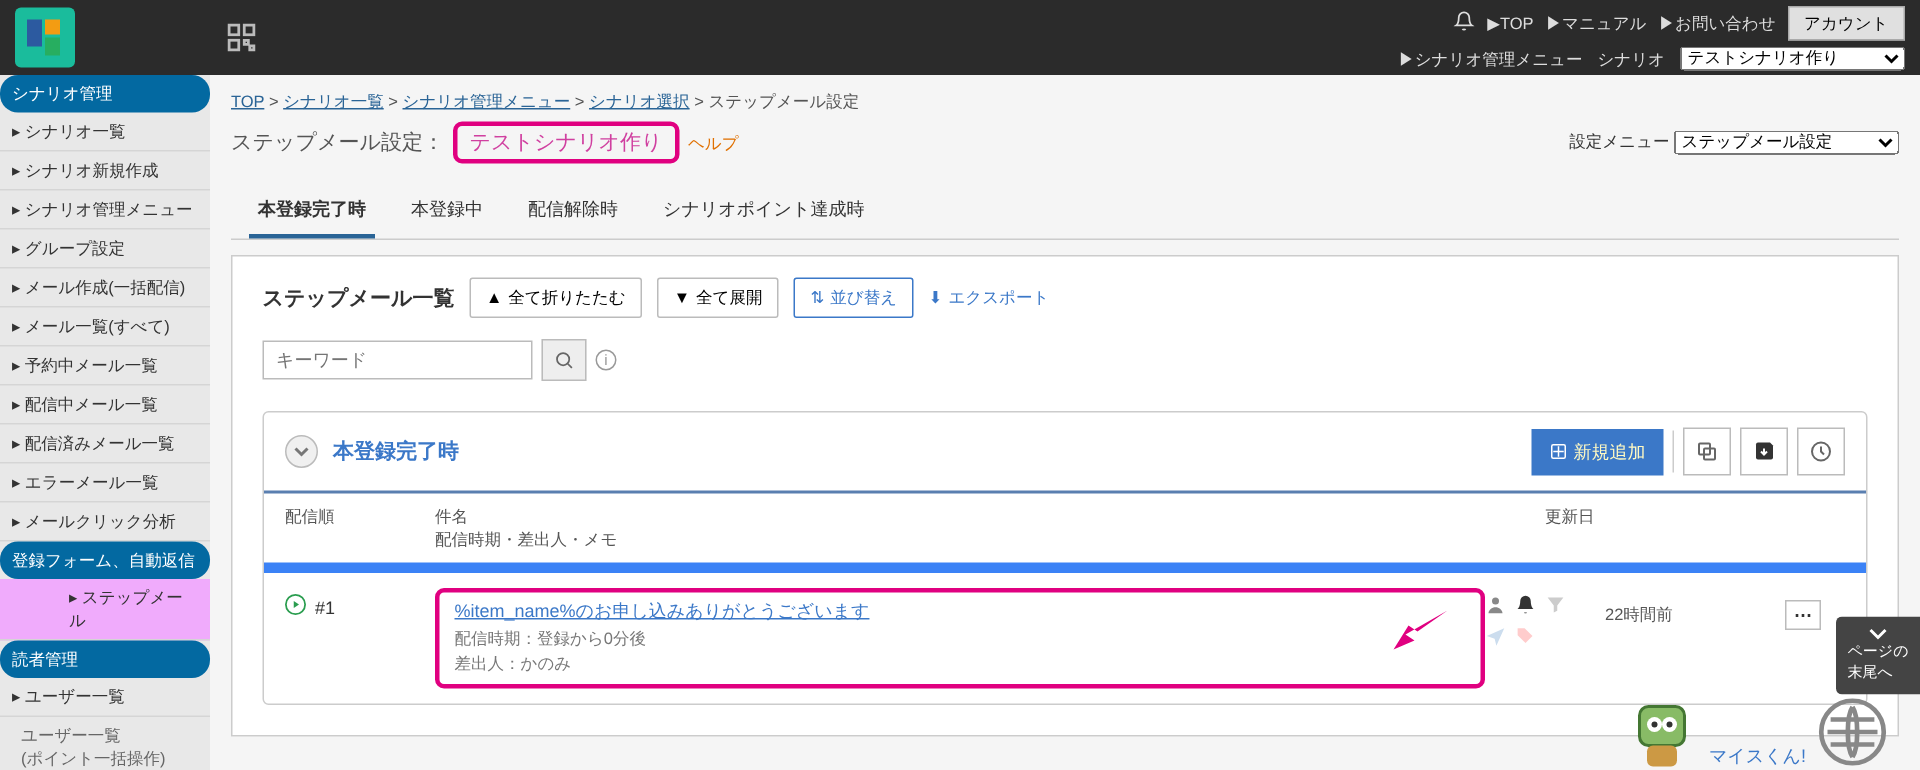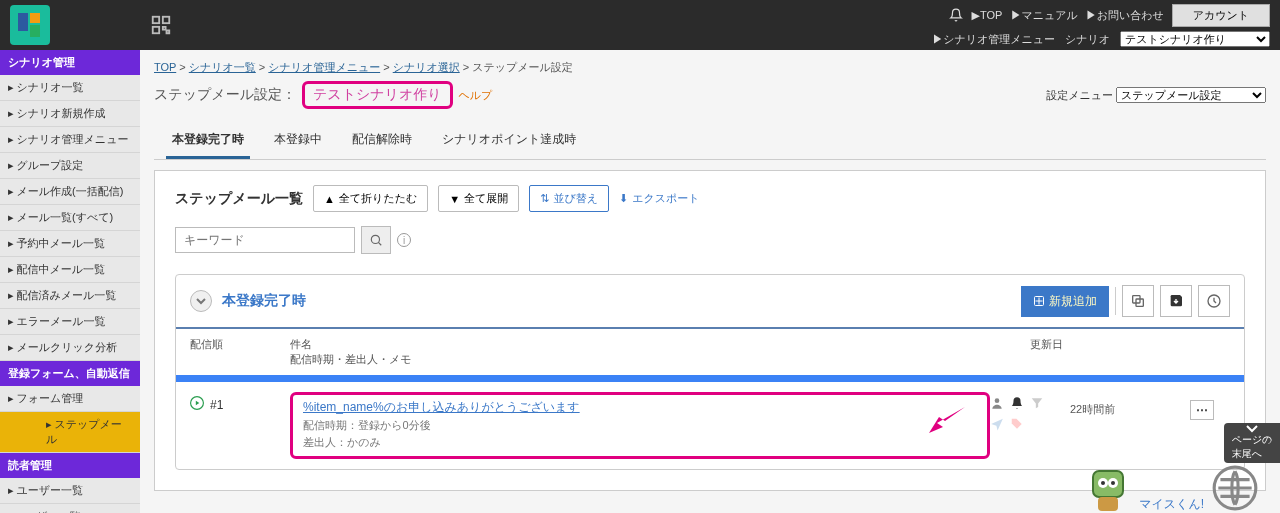--- a/index.html
+++ b/index.html
@@ -6,29 +6,29 @@
 body { background: #f5f5f5; font-size: 12px; color: #333; }
 
 .topbar { background: #2b2b2b; height: 50px; display: flex; align-items: center; padding: 0 10px; position: relative; }
 .logo { width: 40px; height: 40px; background: #1abc9c; border-radius: 4px; margin-right: 100px; display: flex; align-items: center; justify-content: center; }
 .logo svg { width: 30px; height: 30px; }
 .topbar-qr { width: 22px; height: 22px; color: #ccc; }
 .topbar-right { position: absolute; right: 10px; top: 0; display: flex; flex-direction: column; align-items: flex-end; gap: 4px; padding-top: 4px; }
 .topbar-links { display: flex; gap: 8px; align-items: center; color: #ddd; font-size: 11px; }
 .topbar-links a { color: #ddd; text-decoration: none; }
 .topbar-links .bell { width: 14px; height: 14px; }
-.account-btn { background: #e0e0e0; border: 1px solid #aaa; padding: 3px 20px; font-size: 11px; cursor: pointer; }
+.account-btn { background: #e0e0e0; border: 1px solid #aaa; padding: 3px 10px; font-size: 11px; cursor: pointer; }
 .topbar-row2 { display: flex; gap: 10px; align-items: center; color: #ddd; font-size: 11px; }
 .topbar-row2 select { font-size: 11px; width: 150px; }
 
 .layout { display: flex; }
 .sidebar { width: 140px; background: #e8e8e8; flex: 0 0 140px; font-size: 11px; }
-.side-hdr { background: #6d28d9; color: #fff; padding: 5px 8px; font-weight: bold; }
+.side-hdr { background: #0369a1; color: #fff; padding: 5px 8px; font-weight: normal; border-radius: 12px; }
 .side-item { padding: 5px 8px; border-bottom: 1px solid #d5d5d5; color: #333; cursor: pointer; }
-.side-item.active { background: #eab308; padding-left: 46px; }
+.side-item.active { background: #f0abfc; padding-left: 46px; }
 .side-item.sub { color: #666; padding-left: 14px; }
 
 .main { flex: 1; padding: 10px 14px; }
 .breadcrumb { font-size: 11px; color: #555; margin-bottom: 6px; }
 .breadcrumb a { color: #2a6496; text-decoration: underline; cursor: pointer; }
 .page-title-row { display: flex; align-items: center; justify-content: space-between; margin-bottom: 10px; }
 .page-title { font-size: 14px; color: #555; display: flex; align-items: center; gap: 6px; }
 .page-title .scenario-name { color: #d040a0; border: 3px solid #e00080; border-radius: 6px; padding: 2px 8px; }
 .help { color: #e07000; font-size: 11px; cursor: pointer; }
 .setting-menu { font-size: 11px; }
@@ -72,21 +72,21 @@
 .row-subject a { color: #3b78c8; text-decoration: underline; font-size: 12px; }
 .row-subject .meta { color: #777; font-size: 11px; margin-top: 2px; }
 .arrow-callout { position: absolute; right: 20px; top: 10px; }
 .arrow-callout svg { width: 40px; height: 30px; }
 .row-icons { width: 80px; display: flex; flex-direction: column; gap: 4px; align-items: flex-start; padding-top: 4px; }
 .row-icons .irow { display: flex; gap: 6px; }
 .row-date { width: 120px; font-size: 11px; color: #555; padding-top: 10px; }
 .row-act { width: 40px; padding-top: 8px; }
 .dots-btn { border: 1px solid #bbb; width: 24px; height: 20px; display: flex; align-items: center; justify-content: center; cursor: pointer; font-weight: bold; }
 
-.page-top-float { position: fixed; right: 0; bottom: 50px; background: #444; color: #fff; width: 56px; height: 40px; display: flex; flex-direction: column; align-items: center; justify-content: center; font-size: 10px; border-radius: 4px 0 0 4px; cursor: pointer; }
+.page-top-float { position: fixed; right: 0; bottom: 50px; background: #444; color: #fff; width: 56px; height: 52px; display: flex; flex-direction: column; align-items: center; justify-content: center; font-size: 10px; border-radius: 4px 0 0 4px; cursor: pointer; }
 .mascot { position: fixed; right: 20px; bottom: 0; display: flex; align-items: flex-end; gap: 6px; color: #3b78c8; font-size: 12px; margin-top: 20px; }
 .mascot svg { width: 50px; height: 50px; }
 
 .sep { width: 1px; height: 28px; background: #ccc; }
 </style>
 </head>
 <body>
 
 <div class="topbar">
   <div class="logo">
@@ -131,21 +131,20 @@
     <div class="side-item">▸ <span>シナリオ管理メニュー</span></div>
     <div class="side-item">▸ <span>グループ設定</span></div>
     <div class="side-item">▸ <span>メール作成(一括配信)</span></div>
     <div class="side-item">▸ <span>メール一覧(すべて)</span></div>
     <div class="side-item">▸ <span>予約中メール一覧</span></div>
     <div class="side-item">▸ <span>配信中メール一覧</span></div>
     <div class="side-item">▸ <span>配信済みメール一覧</span></div>
     <div class="side-item">▸ <span>エラーメール一覧</span></div>
     <div class="side-item">▸ <span>メールクリック分析</span></div>
     <div class="side-hdr">登録フォーム、自動返信</div>
-    <div class="side-item">▸ <span>フォーム管理</span></div>
     <div class="side-item active">▸ <span>ステップメール</span></div>
     <div class="side-hdr">読者管理</div>
     <div class="side-item">▸ <span>ユーザー一覧</span></div>
     <div class="side-item sub" style="white-space:pre-line">ユーザー一覧
 (ポイント一括操作)</div>
 
   </div>
 
   <div class="main">
     <div class="breadcrumb">

